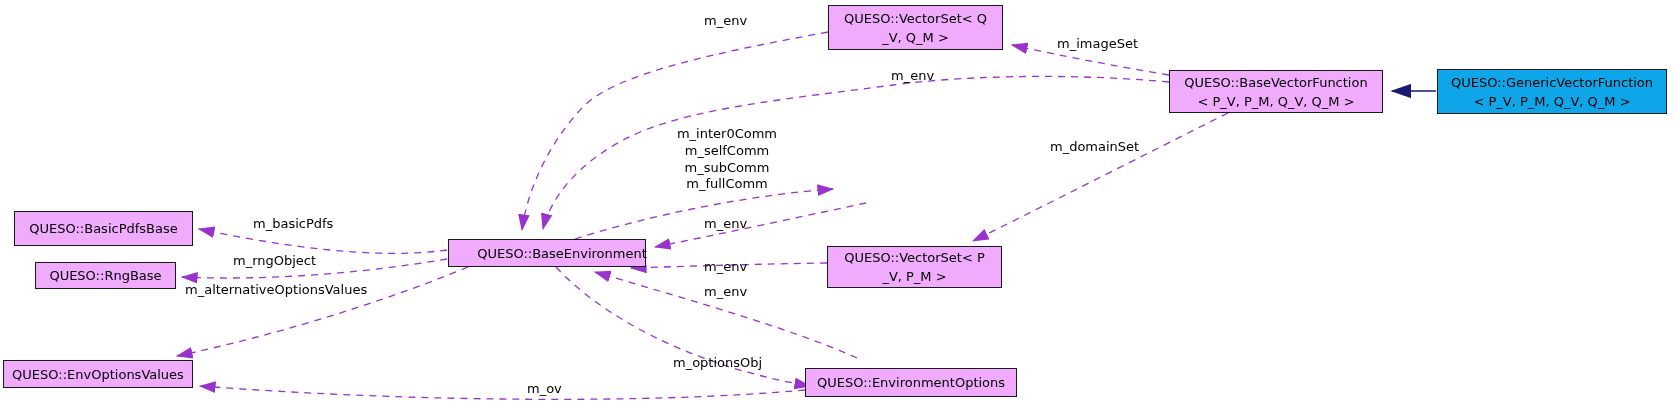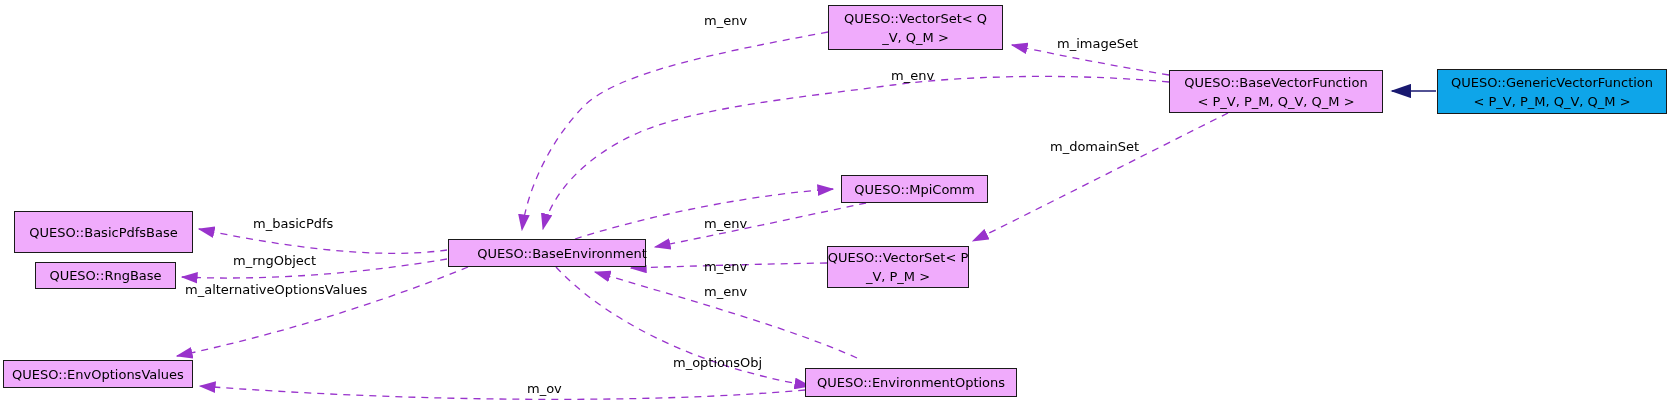--- a/index.html
+++ b/index.html
@@ -112,34 +112,31 @@
   <div class="node" style="left:1169px;top:70px;width:214px;height:43px;">
     <span>QUESO::BaseVectorFunction</span>
     <span>&lt; P_V, P_M, Q_V, Q_M &gt;</span>
   </div>
 
   <div class="node current" style="left:1437px;top:69px;width:230px;height:45px;">
     <span>QUESO::GenericVectorFunction</span>
     <span>&lt; P_V, P_M, Q_V, Q_M &gt;</span>
   </div>
 
-  <div class="node" style="left:841px;top:175px;width:147px;height:28px;">
-    <span>QUESO::MpiComm</span>
-  </div>
 
   <div class="node" style="left:448px;top:239px;width:198px;height:28px;padding-left:30px;">
     <span>QUESO::BaseEnvironment</span>
   </div>
 
-  <div class="node" style="left:827px;top:246px;width:142px;height:42px;">
+  <div class="node" style="left:827px;top:246px;width:175px;height:42px;">
     <span>QUESO::VectorSet&lt; P</span>
     <span>_V, P_M &gt;</span>
   </div>
 
-  <div class="node" style="left:14px;top:211px;width:179px;height:42px;">
+  <div class="node" style="left:14px;top:211px;width:179px;height:35px;">
     <span>QUESO::BasicPdfsBase</span>
   </div>
 
   <div class="node" style="left:35px;top:262px;width:141px;height:27px;">
     <span>QUESO::RngBase</span>
   </div>
 
   <div class="node" style="left:3px;top:360px;width:190px;height:28px;">
     <span>QUESO::EnvOptionsValues</span>
   </div>
@@ -149,20 +146,26 @@
   </div>
 
   <div class="elabel" style="left:704px;top:13px;">m_env</div>
 
   <div class="elabel" style="left:891px;top:68px;">m_env</div>
 
   <div class="elabel" style="left:1057px;top:36px;">m_imageSet</div>
 
   <div class="elabel" style="left:1050px;top:139px;">m_domainSet</div>
 
+  <div class="elabel-stack" style="left:652px;top:126px;">
+    <div>m_inter0Comm</div>
+    <div>m_selfComm</div>
+    <div>m_subComm</div>
+    <div>m_fullComm</div>
+  </div>
 
   <div class="elabel" style="left:704px;top:216px;">m_env</div>
 
   <div class="elabel" style="left:704px;top:259px;">m_env</div>
 
   <div class="elabel" style="left:704px;top:284px;">m_env</div>
 
   <div class="elabel" style="left:233px;top:216px;margin-left:20px;">m_basicPdfs</div>
 
   <div class="elabel" style="left:233px;top:253px;">m_rngObject</div>

